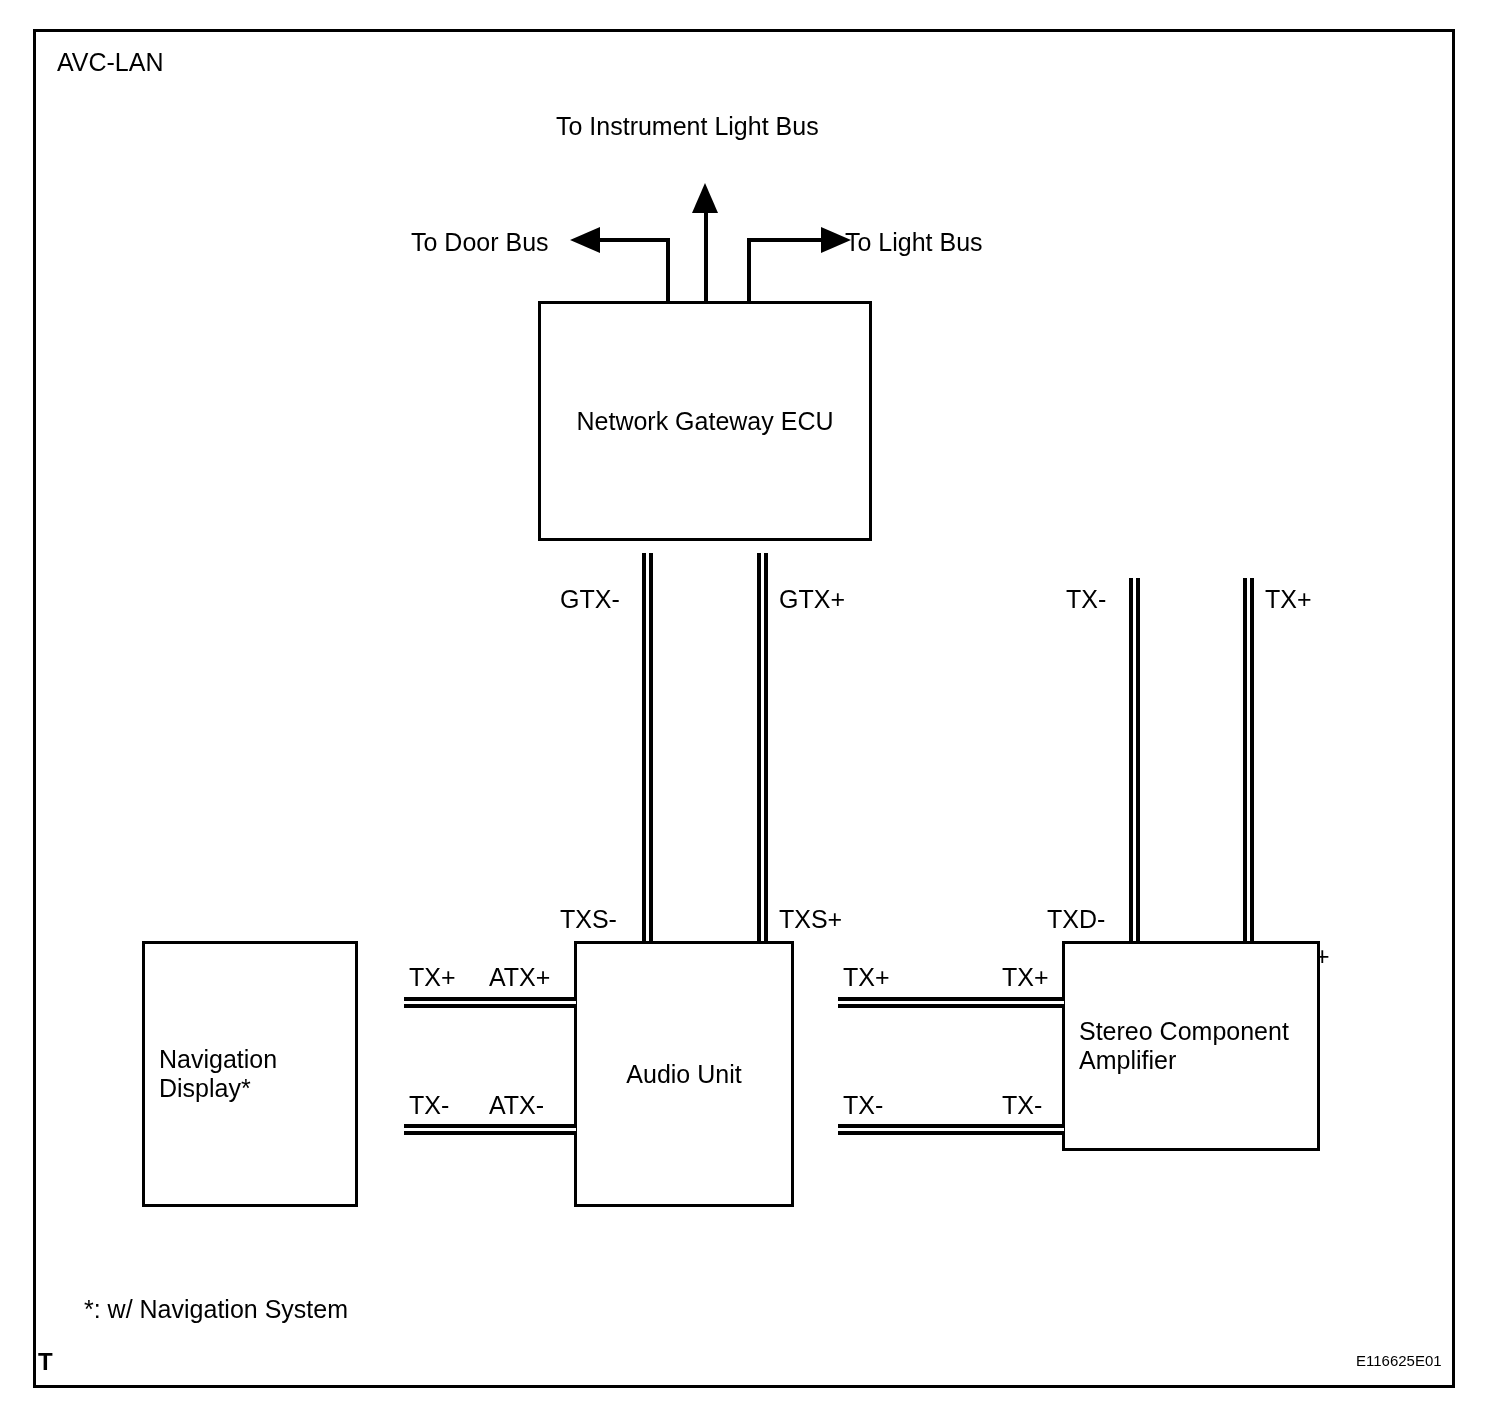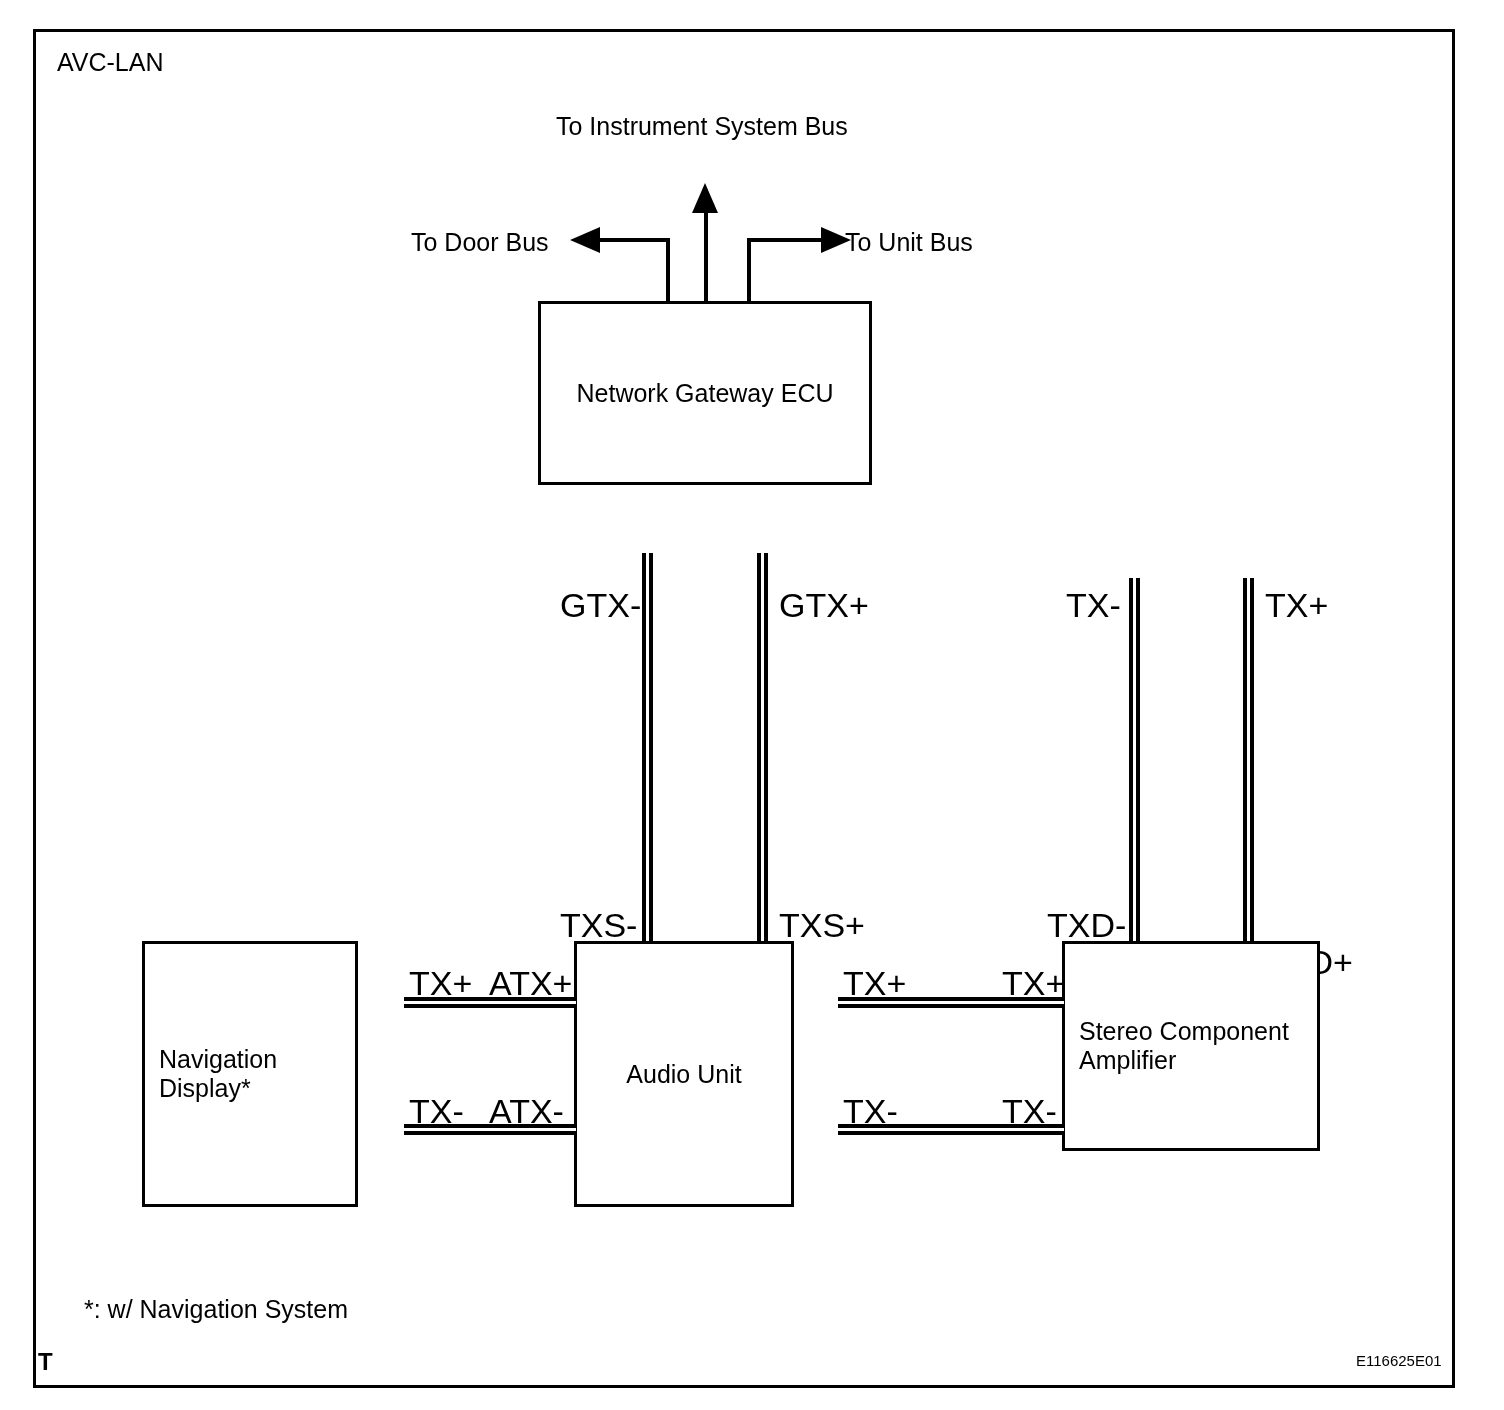--- a/index.html
+++ b/index.html
@@ -46,21 +46,21 @@
     font-size: 25px;
   }
   .box-label {
     font-size: 25px;
     text-align: center;
   }
   .box-label.left {
     text-align: left;
   }
   .pin-label {
-    font-size: 34px;
+    font-size: 25px;
   }
   .footnote {
     font-size: 25px;
   }
   .corner-mark {
     font-size: 24px;
     font-weight: bold;
   }
   .fig-id {
     font-size: 15px;
@@ -145,36 +145,36 @@
   }
 </style>
 </head>
 <body>
 
 <div id="page">
   <div class="frame"></div>
 
   <div class="txt diagram-title" style="left:57px; top:48px;">AVC-LAN</div>
 
-  <div class="txt bus-label" style="left:556px; top:112px;">To Instrument System Bus</div>
+  <div class="txt bus-label" style="left:556px; top:112px;">To Instrument Light Bus</div>
   <div class="txt bus-label" style="left:411px; top:228px;">To Door Bus</div>
-  <div class="txt bus-label" style="left:845px; top:228px;">To Unit Bus</div>
+  <div class="txt bus-label" style="left:845px; top:228px;">To Light Bus</div>
 
   <div class="line-v" style="left:704px; top:196px; height:107px;"></div>
   <div class="arrow-up" style="left:692px; top:183px;"></div>
 
   <div class="line-v" style="left:666px; top:238px; height:65px;"></div>
   <div class="line-h" style="left:594px; top:238px; width:76px;"></div>
   <div class="arrow-left" style="left:570px; top:227px;"></div>
 
   <div class="line-v" style="left:747px; top:238px; height:65px;"></div>
   <div class="line-h" style="left:749px; top:238px; width:76px;"></div>
   <div class="arrow-right" style="left:821px; top:227px;"></div>
 
-  <div class="box" style="left:538px; top:301px; width:334px; height:184px;">
+  <div class="box" style="left:538px; top:301px; width:334px; height:240px;">
     <div class="box-label">Network Gateway ECU</div>
   </div>
 
 
   <div class="wire-v" style="left:642px; top:553px; height:390px;"></div>
   <div class="wire-v" style="left:757px; top:553px; height:390px;"></div>
 
   <div class="txt pin-label" style="left:560px; top:585px;">GTX-</div>
   <div class="txt pin-label" style="left:779px; top:585px;">GTX+</div>
 

